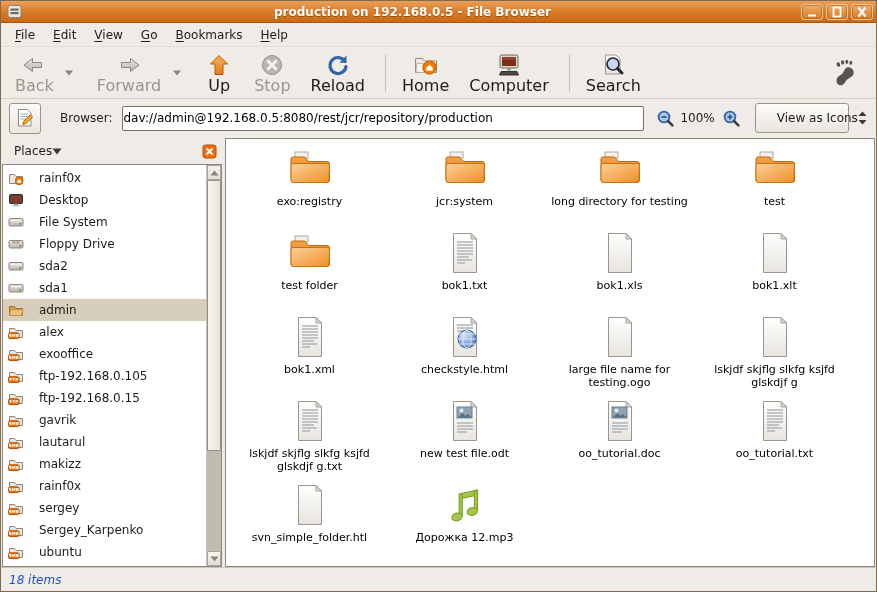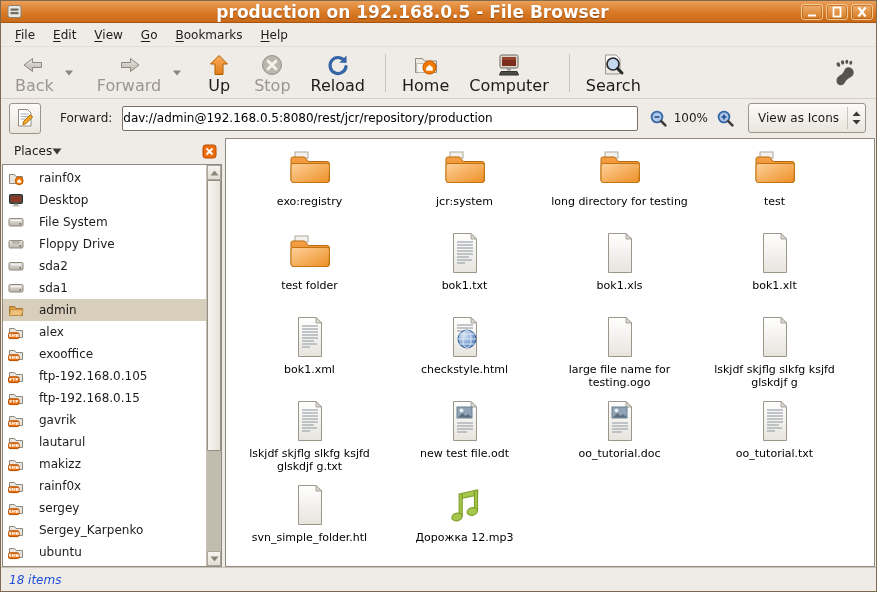--- a/index.html
+++ b/index.html
@@ -7,21 +7,21 @@
   body { font-family: "DejaVu Sans", "Liberation Sans", sans-serif; font-size: 12px; color:#1d1c1a; background:#fff; }
 
   .window { width:877px; height:592px; display:flex; flex-direction:column;
             border:1px solid #7e6a4f; background: var(--background-beige,#EFEBE7); }
 
   
   .titlebar { height:22px; flex:0 0 22px; display:flex; align-items:center; padding:0 3px;
     background: linear-gradient(var(--titlebar-top,#EB9F58), var(--titlebar-mid,#D97A26) 55%, var(--titlebar-bottom,#C96A18));
     border-bottom:1px solid #a75612; }
   .titlebar .wicon { width:17px; height:17px; margin:0 4px 0 2px; display:flex; }
-  .titlebar .title { flex:1; text-align:center; color:#fff; font-weight:bold; font-size:17px;
+  .titlebar .title { flex:1; text-align:center; color:#fff; font-weight:bold; font-size:12px;
     text-shadow:0 1px 1px rgba(90,40,0,.55); white-space:nowrap; overflow:hidden; }
   .winbtn { width:22px; height:16px; margin-left:3px; border-radius:3px; display:flex; align-items:center; justify-content:center;
     background:linear-gradient(#EFAE6C,#D67B24); border:1px solid #F3C993; box-shadow:inset 0 0 0 1px rgba(165,85,10,.55); cursor:default; }
 
   
   .menubar { height:24px; flex:0 0 24px; display:flex; align-items:center; padding-left:5px;
     border-bottom:1px solid #E4DFD6; }
   .menu-item { padding:12px 9px; border-radius:2px; }
   .menu-item u { text-underline-offset:2px; }
 
@@ -40,22 +40,22 @@
 
   
   .locationbar { height:38px; flex:0 0 38px; display:flex; align-items:center; padding:0 10px 0 8px; }
   .loc-toggle { width:32px; height:31px; border:1px solid #9A948A; border-radius:3px;
     background:linear-gradient(#FCFBF9,#E9E5DD); display:flex; align-items:center; justify-content:center; }
   .loc-label { margin:0 10px 0 19px; color:#1d1c1a; }
   .loc-input { flex:1; max-width:522px; height:25px; border:1px solid #77726a; border-radius:2px;
     padding:0 0; font:12px "DejaVu Sans","Liberation Sans",sans-serif; background:#fff; color:#000; }
   .zoom-btn { width:22px; height:22px; display:flex; align-items:center; justify-content:center; margin-left:10px; }
   .zoom-level { margin:0 4px; }
-  .view-combo { margin-left:12px; height:30px; width:118px; display:flex; align-items:center;
-    border:1px solid #9A948A; border-radius:3px; background:linear-gradient(#FCFBF9,#E9E5DD); }
+  .view-combo { margin-left:12px; height:30px; width:94px; display:flex; align-items:center;
+    border:1px solid #9A948A; border-radius:3px; background:linear-gradient(#FCFBF9,#E9E5DD);padding-left:12px; }
   .view-combo .vlabel { flex:1; padding-left:9px; white-space:nowrap; }
   .view-combo .vsep { width:1px; height:22px; background:#C9C3B9; }
   .view-combo .varrows { width:17px; display:flex; flex-direction:column; align-items:center; justify-content:center; gap:2px; }
 
   
   .content { flex:1; display:flex; min-height:0; padding:1px 1px 0 1px; }
   .sidebar { width:220px; flex:0 0 220px; display:flex; flex-direction:column; }
   .sidebar-header { height:26px; flex:0 0 26px; display:flex; align-items:center; padding:0 5px 0 4px; }
   .places-btn { display:flex; align-items:center; padding:3px 8px; border-radius:2px; }
   .sb-close { margin-left:auto; display:flex; }
@@ -276,21 +276,21 @@
       <svg width="22" height="22" viewBox="0 0 22 22">
           <path d="M4.5 2.5 h9 l3.5 3.5 v13 h-12.5 z" fill="#fff" stroke="#8F8A80"></path>
           <g stroke="#AEB4BA" stroke-width="1.1">
             <path d="M6.5 7 h8"></path>
             <path d="M6.5 9.5 h8"></path>
             <path d="M6.5 12 h5"></path>
           </g>
           <path d="M9.5 14.5 l6.8-6.8 2.3 2.3 -6.8 6.8 -3 0.7 z" fill="#F5A623" stroke="#AE6F05"></path>
         </svg>
     </span>
-    <span class="loc-label">Forward:</span>
+    <span class="loc-label">Browser:</span>
     <input class="loc-input" type="text" value="dav://admin@192.168.0.5:8080/rest/jcr/repository/production" style="">
     <span class="zoom-btn icon">
       <svg width="19" height="19" viewBox="0 0 19 19">
           <circle cx="8" cy="8" r="5.4" fill="#AFC7E8" stroke="#3465A4" stroke-width="1.8"></circle>
           <path d="M12.2 12.2 l4.2 4.2" stroke="#3B3B39" stroke-width="2.6" stroke-linecap="round"></path>
           <path d="M5.5 8 h5" stroke="#1F4F8B" stroke-width="1.6"></path>
         </svg>
     </span>
     <span class="zoom-level">100%</span>
     <span class="zoom-btn icon" style="margin-left:2px">

